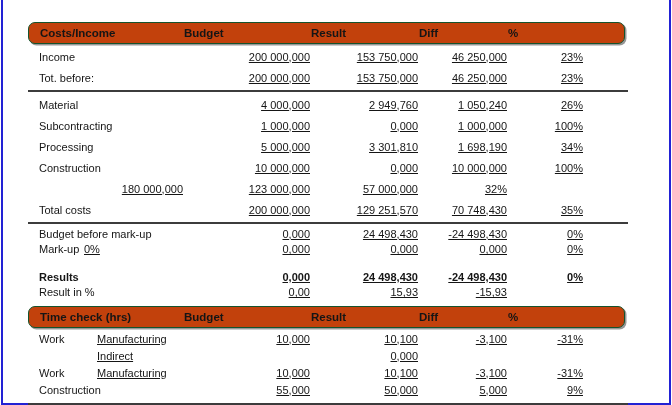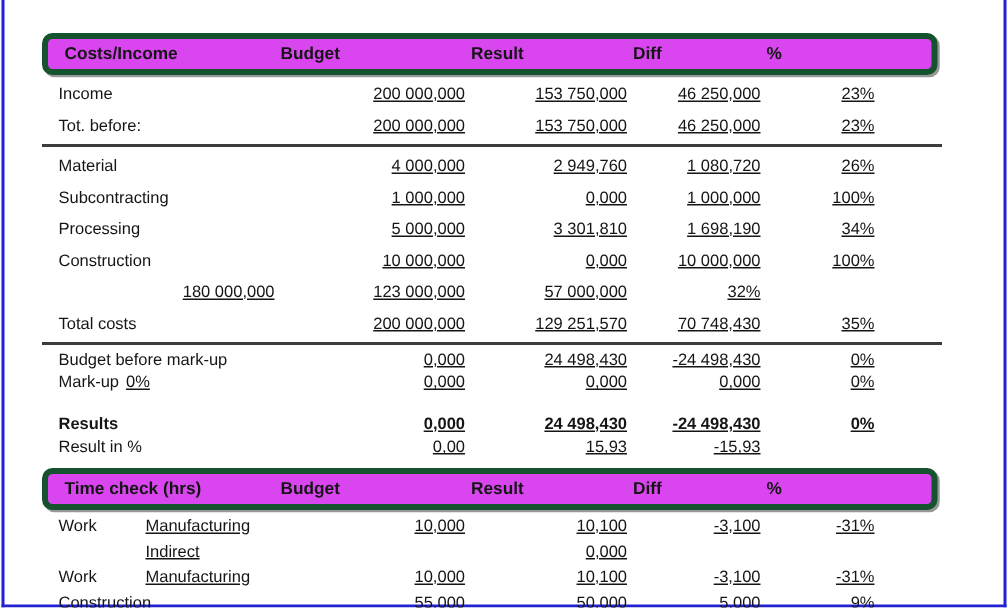--- a/index.html
+++ b/index.html
@@ -19,22 +19,22 @@
   
   .grid{
     display:grid;
     grid-template-columns:155px 127px 108px 89px 76px 1fr;
     align-items:center;
   }
 
   
   .hdr{
     height:20px;
-    background:#d946ef;
-    border:4px solid #14532d;
+    background:#c2410c;
+    border:1px solid #14532d;
     border-radius:7px;
     box-shadow:1.5px 1.5px 0 #979797;
     font-weight:bold;
     font-size:11.5px;
     margin-right:3px;
   }
   .hdr .title{padding-left:11px;white-space:nowrap;}
   .hdr .colhead{text-align:left;white-space:nowrap;}
 
   .rows{margin-top:2px;}
@@ -93,21 +93,21 @@
           <span class="num">153 750,000</span>
           <span class="num">46 250,000</span>
           <span class="num">23%</span>
           <span></span>
         </div>
         <div class="divider"></div>
         <div class="row grid md">
           <span class="cell-label"><span class="lbl-main solo">Material</span></span>
           <span class="num">4 000,000</span>
           <span class="num">2 949,760</span>
-          <span class="num">1 080,720</span>
+          <span class="num">1 050,240</span>
           <span class="num">26%</span>
           <span></span>
         </div>
         <div class="row grid md">
           <span class="cell-label"><span class="lbl-main solo">Subcontracting</span></span>
           <span class="num">1 000,000</span>
           <span class="num">0,000</span>
           <span class="num">1 000,000</span>
           <span class="num">100%</span>
           <span></span>

